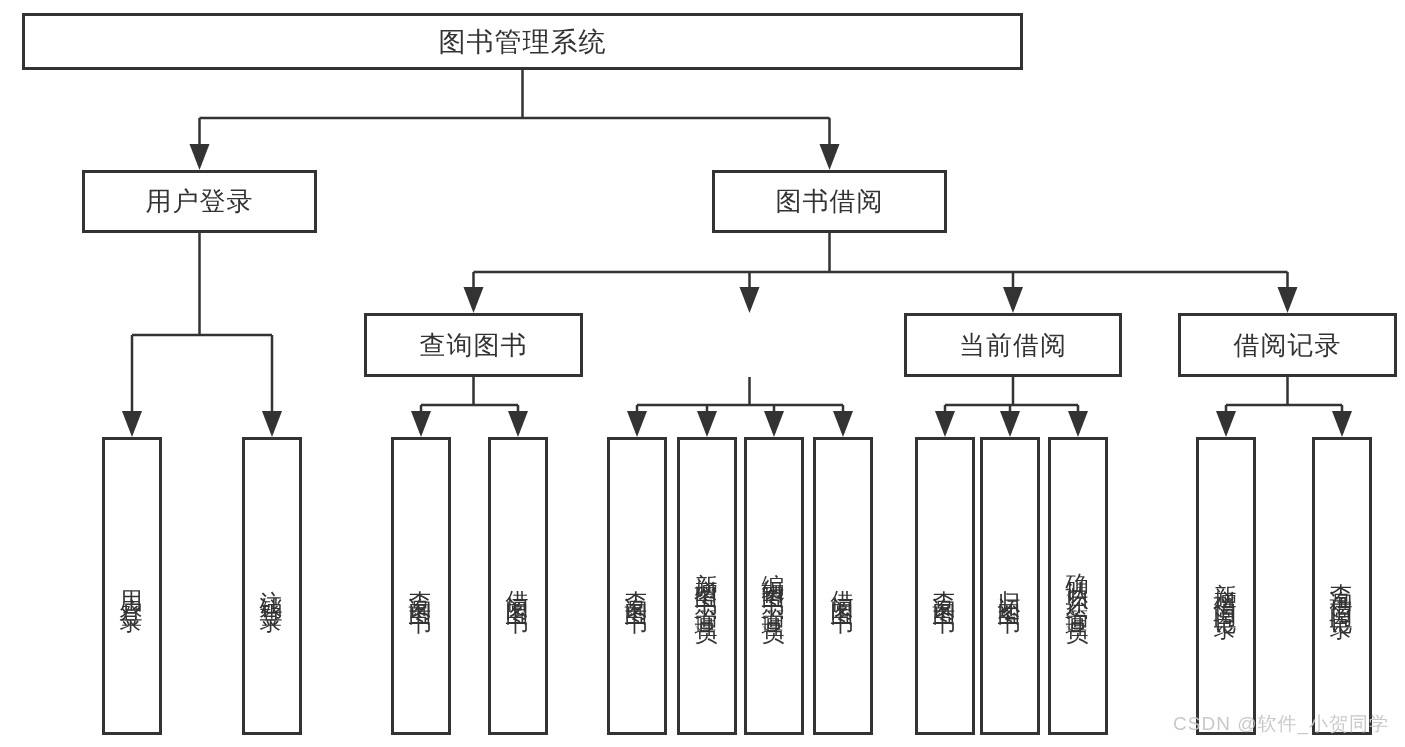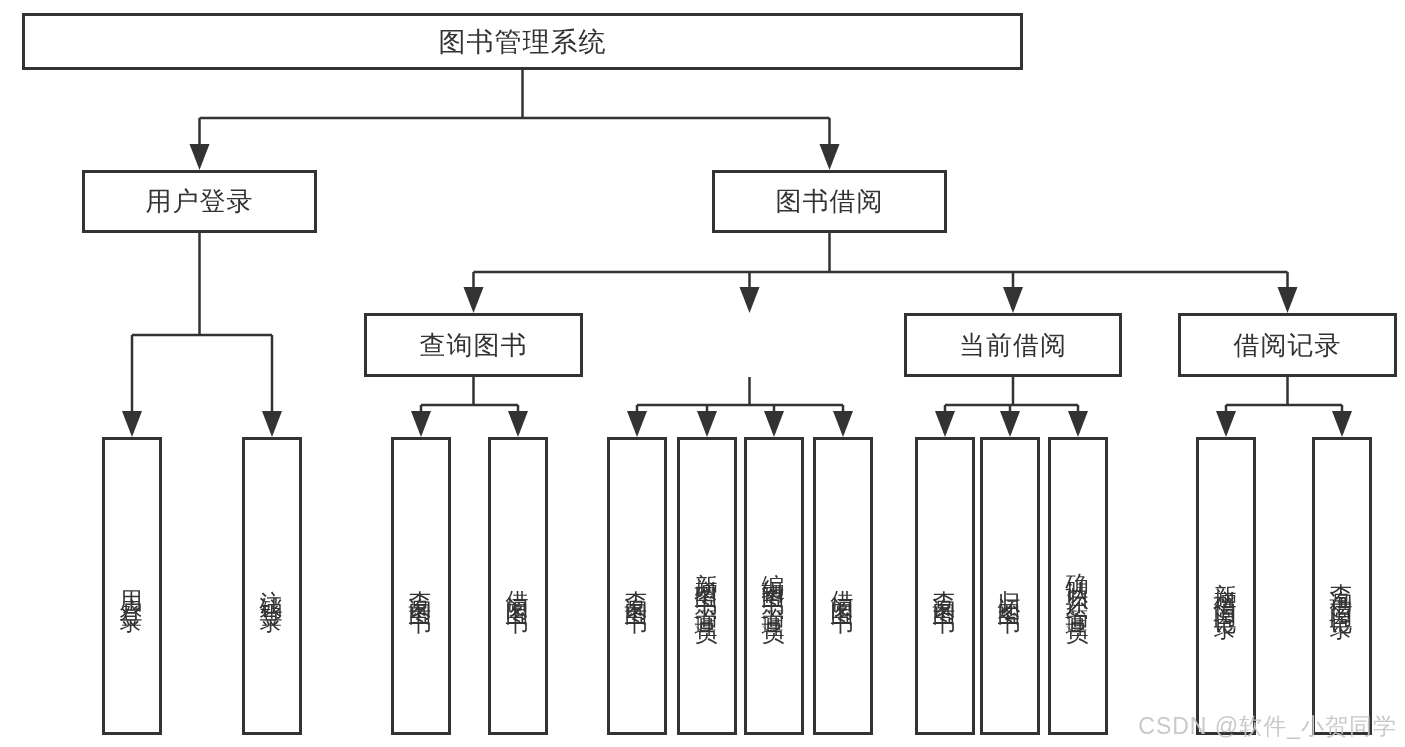--- a/index.html
+++ b/index.html
@@ -43,22 +43,22 @@
     align-items: center;
     justify-content: center;
     writing-mode: vertical-rl;
     font-size: 23px;
     letter-spacing: 7px;
     z-index: 2;
   }
   .watermark {
     position: absolute;
     top: 711px;
-    right: 8px;
-    font-size: 23px;
+    right: 16px;
+    font-size: 19px;
     color: rgba(198, 198, 198, 0.95);
     letter-spacing: 1px;
     z-index: 3;
     white-space: nowrap;
     text-align: center;
   }
 </style>
 </head>
 <body>
 

